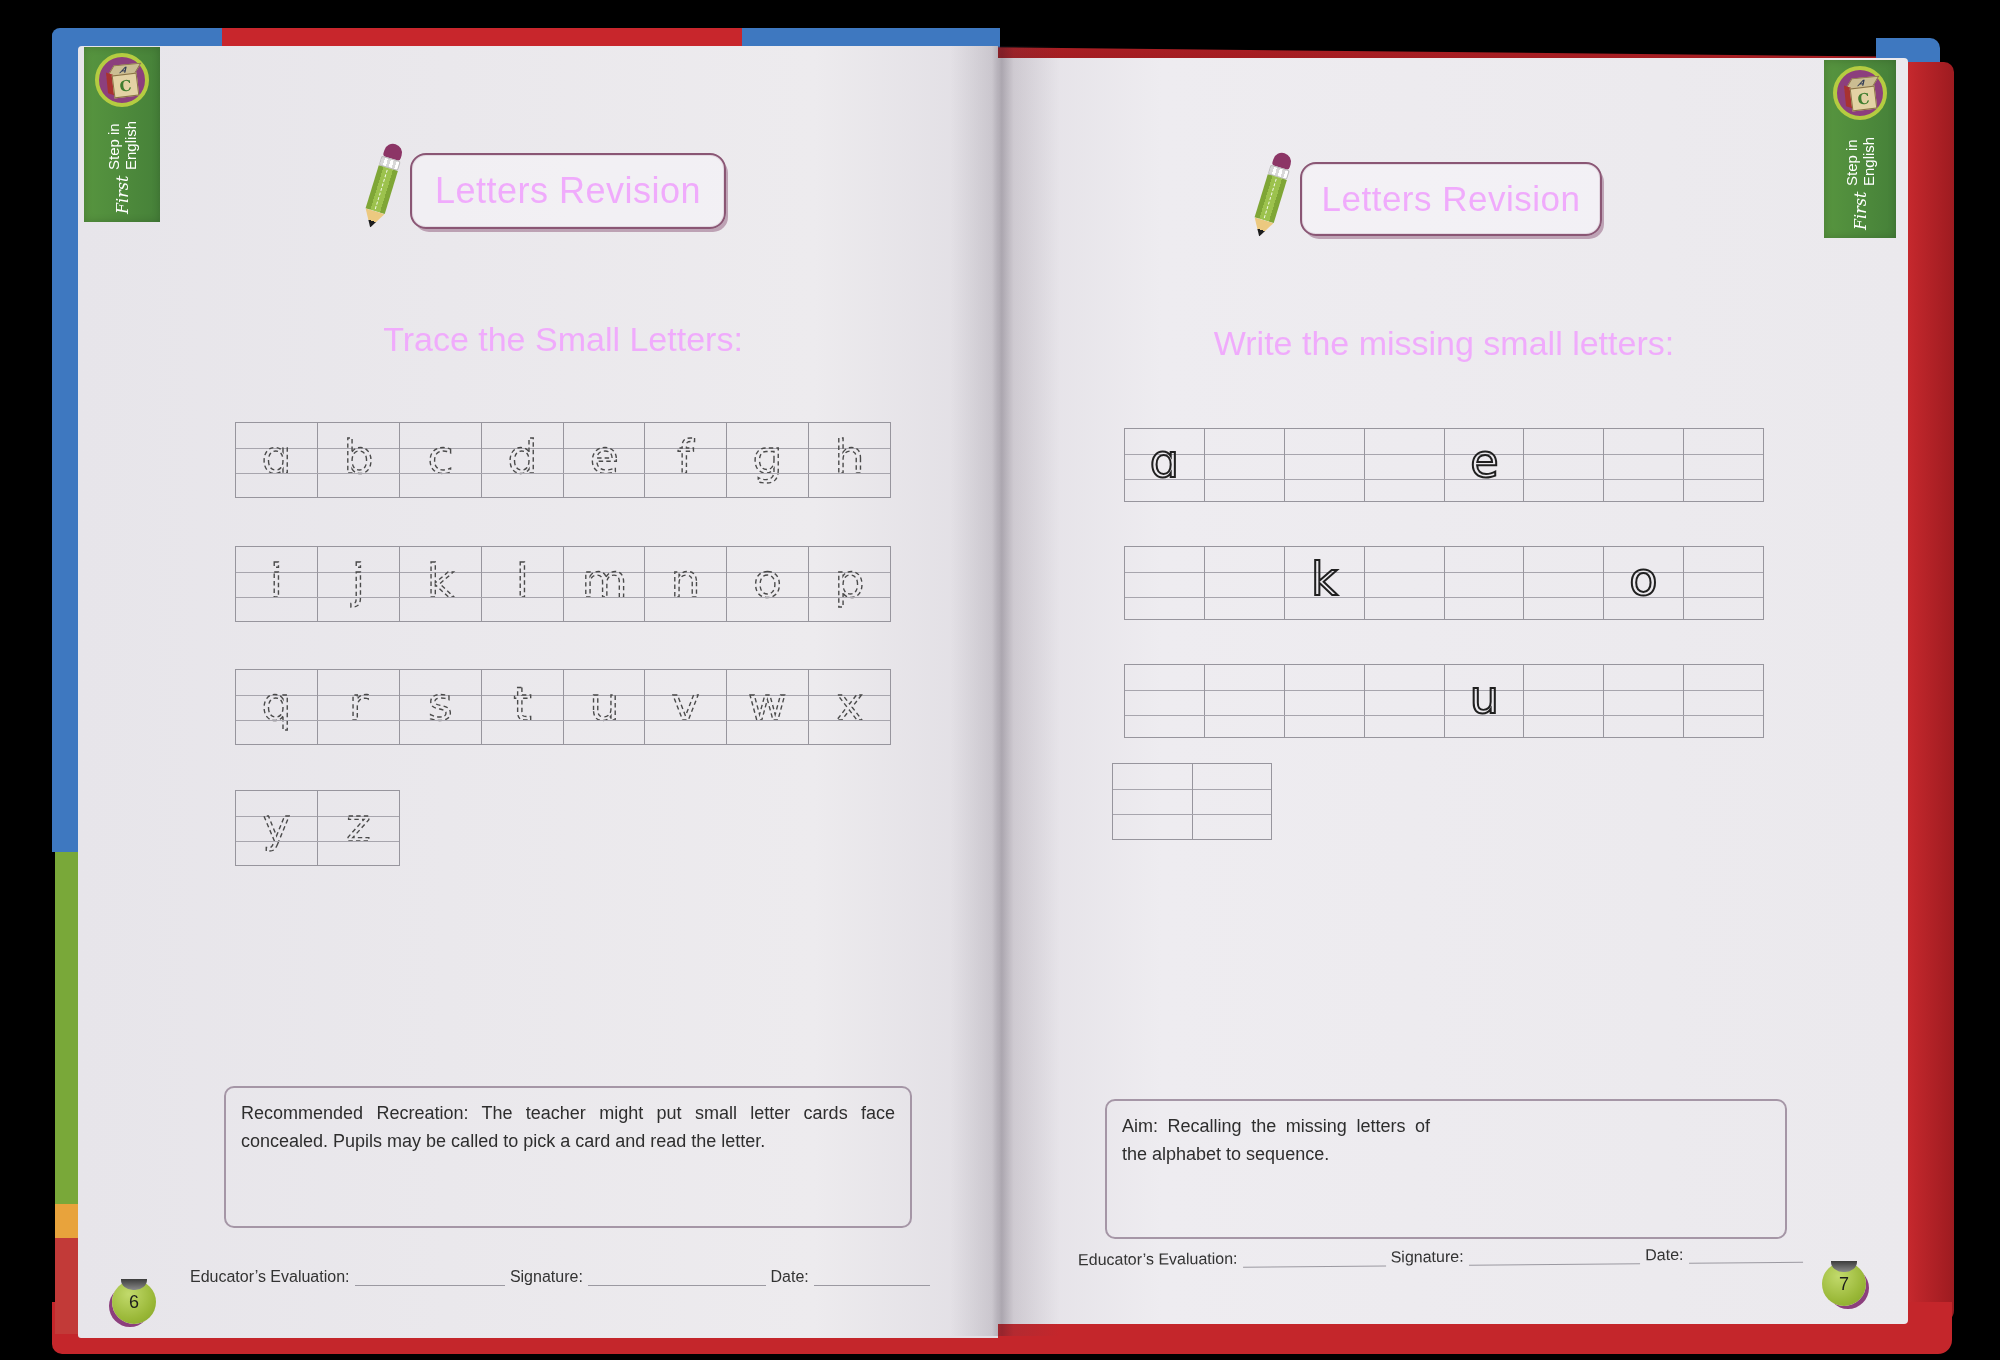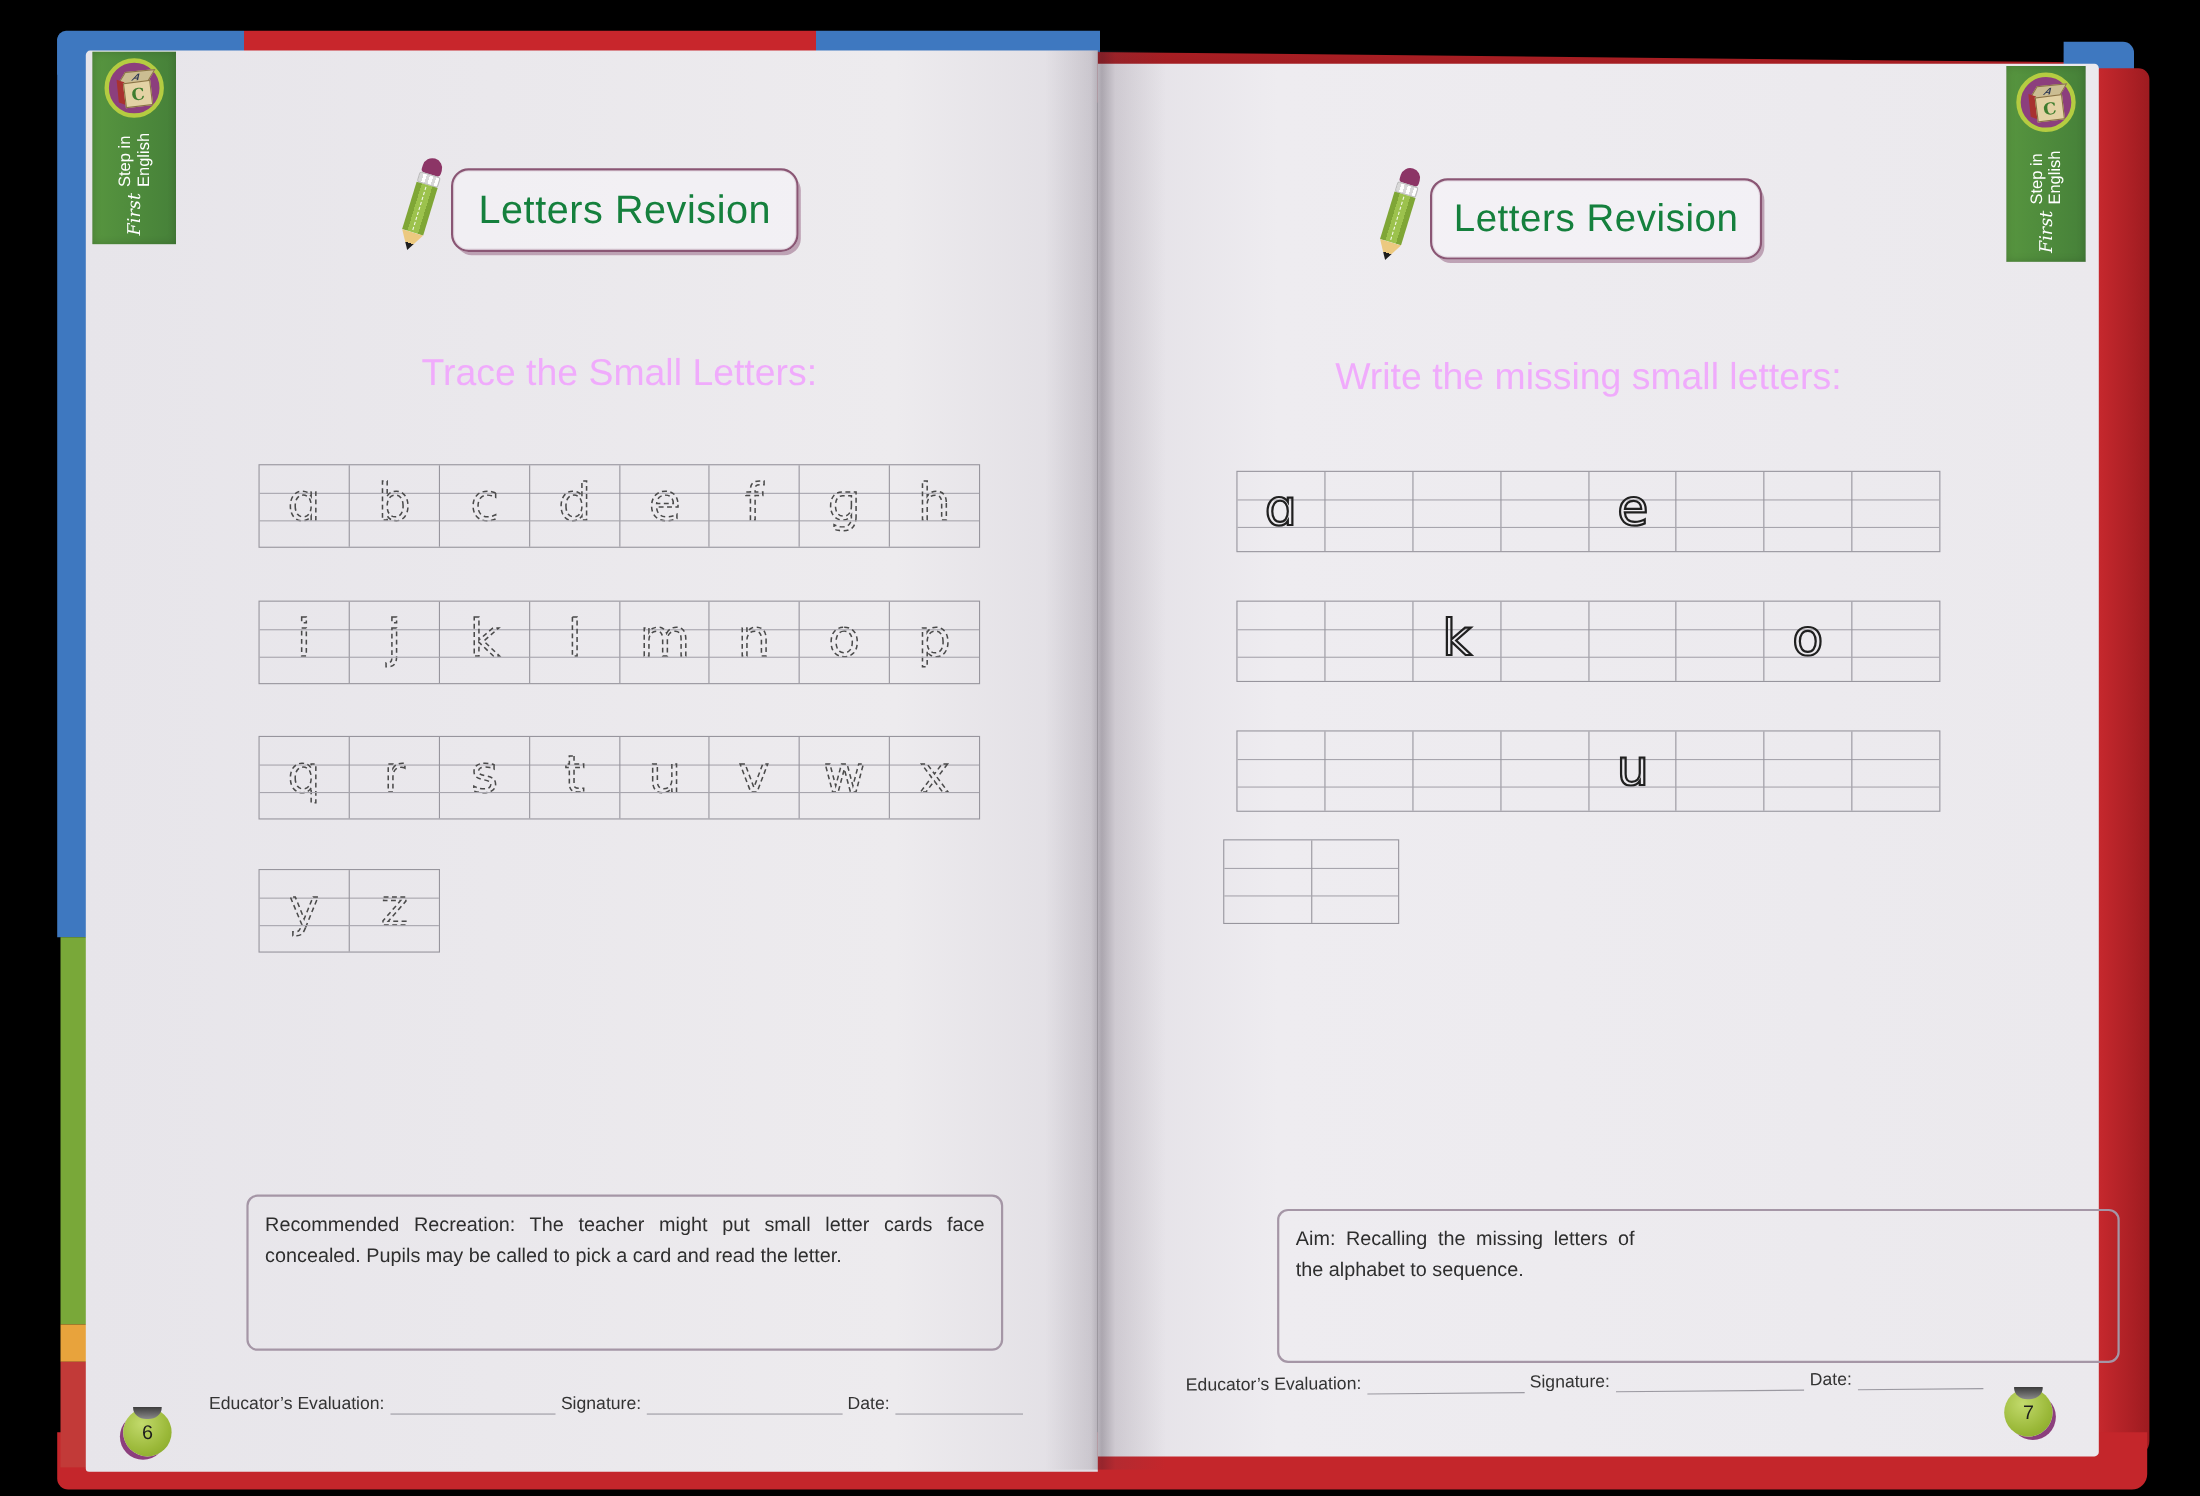--- a/index.html
+++ b/index.html
@@ -48,21 +48,21 @@
        font-family:"DejaVu Serif",serif;font-weight:bold;font-size:15px;color:#3f7d2f;}
   .tab-text{flex:1;display:flex;align-items:center;justify-content:center;gap:5px;
        writing-mode:vertical-rl;transform:rotate(180deg);color:#fff;font-size:15px;padding:8px 0 4px 0;}
   .tab-script{font-family:"DejaVu Serif",serif;font-style:italic;font-size:16px;}
 
   
   .title-badge{position:absolute;border:2px solid #8a5674;border-radius:16px;
        background:rgba(250,249,252,.45);
        box-shadow:3px 4px 0 -1px rgba(120,55,95,.40), inset 0 0 0 1px rgba(120,55,95,.12);
        display:flex;align-items:center;justify-content:center;
-       font-size:36px;color:#15803d;letter-spacing:.5px;}
+       font-size:36px;color:#f0abfc;letter-spacing:.5px;}
   .pencil{position:absolute;width:26px;height:100px;display:flex;flex-direction:column;align-items:center;
        transform:rotate(17deg);}
   .p-eraser{width:18px;height:15px;background:#8c3566;border-radius:9px 9px 3px 3px;}
   .p-ferrule{width:20px;height:10px;background:repeating-linear-gradient(90deg,#d8d8d8 0 3px,#ffffff 3px 6px);
        border-radius:2px;border:1px solid #bbb;box-sizing:border-box;}
   .p-body{width:20px;height:45px;background:linear-gradient(90deg,#7fa636 0 5px,#9cc24d 5px 15px,#7fa636 15px);
        position:relative;}
   .p-body::after{content:'';position:absolute;left:9px;top:2px;bottom:2px;width:0;
        border-left:1.5px dashed rgba(255,255,255,.85);}
   .p-wood{width:20px;height:17px;background:linear-gradient(#ecc980 0 60%,#1d1d1d 60%);
@@ -371,21 +371,21 @@
       </div>
       <div class="cell"></div>
       <div class="cell"></div>
       <div class="cell"></div>
     </div>
   <div class="grid-row" style="left:1112px;top:763px;width:160px;height:77px">
       <div class="cell"></div>
       <div class="cell"></div>
     </div>
 
-  <div class="info-box" style="left:1161px;top:1099px;width:766px;height:140px">
+  <div class="info-box" style="left:1105px;top:1099px;width:682px;height:140px">
     <div class="info-col" style="flex:0 0 308px">Aim: Recalling the missing letters of the alphabet to sequence.</div>
   </div>
 
   <div class="footer" style="left:1078px;top:1248px;width:730px;transform:rotate(-0.5deg)">
     <span>Educator’s Evaluation:</span>
     <span class="fline" style="flex:1.0"></span>
     <span>Signature:</span>
     <span class="fline" style="flex:1.2"></span>
     <span>Date:</span>
     <span class="fline" style="flex:0.8"></span>

